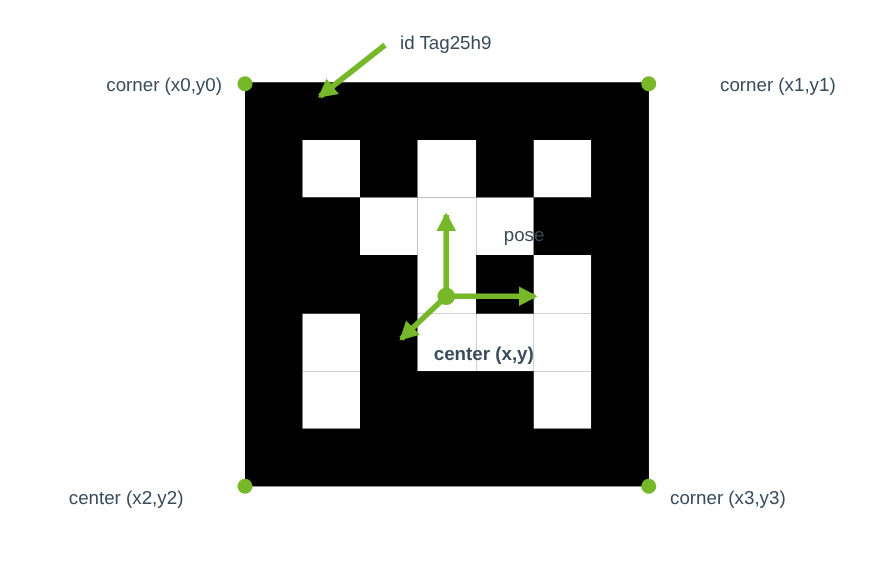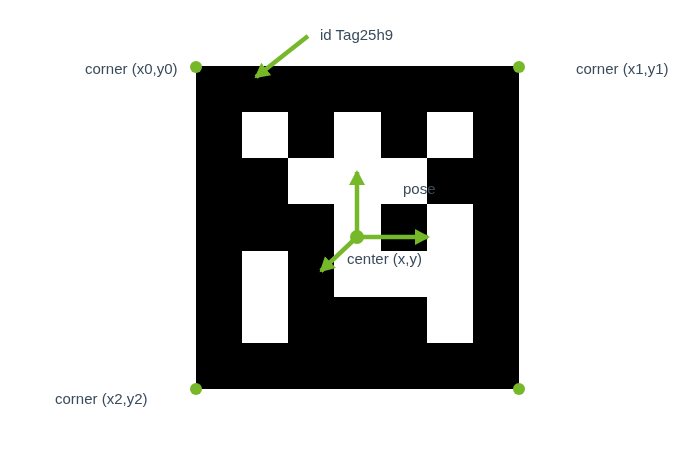--- a/index.html
+++ b/index.html
@@ -121,19 +121,20 @@
     <circle cx="357" cy="237" r="7"></circle>
 
     <circle cx="196" cy="67" r="6"></circle>
     <circle cx="519" cy="67" r="6"></circle>
     <circle cx="196" cy="389" r="6"></circle>
     <circle cx="519" cy="389" r="6"></circle>
   </svg>
 
   <div class="label" style="left:57px;  top:59px;margin-left:28px;">corner (x0,y0)</div>
   <div class="label" style="left:536px; top:59px;margin-left:40px;">corner (x1,y1)</div>
-  <div class="label" style="left:55px;  top:389px;">corner (x2,y2)</div>
+  <div class="label" style="left:55px;  top:389px;">center (x2,y2)</div>
+  <div class="label" style="left:536px; top:389px;">corner (x3,y3)</div>
 
   <div class="label" style="left:320px; top:25px;">id Tag25h9</div>
   <div class="label" style="left:403px; top:179px;">pose</div>
-  <div class="label" style="left:347px; top:249px;">center (x,y)</div>
+  <div class="label" style="left:347px; top:274px;font-weight:bold;">center (x,y)</div>
 
 </div>
 
 </body></html>

